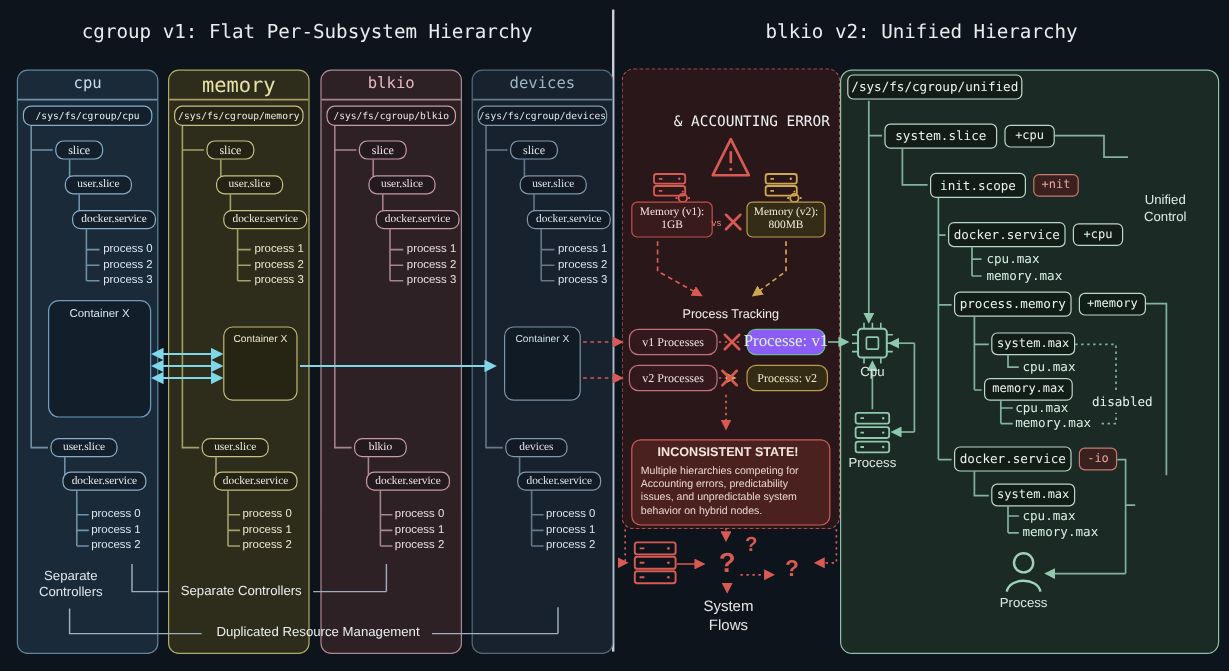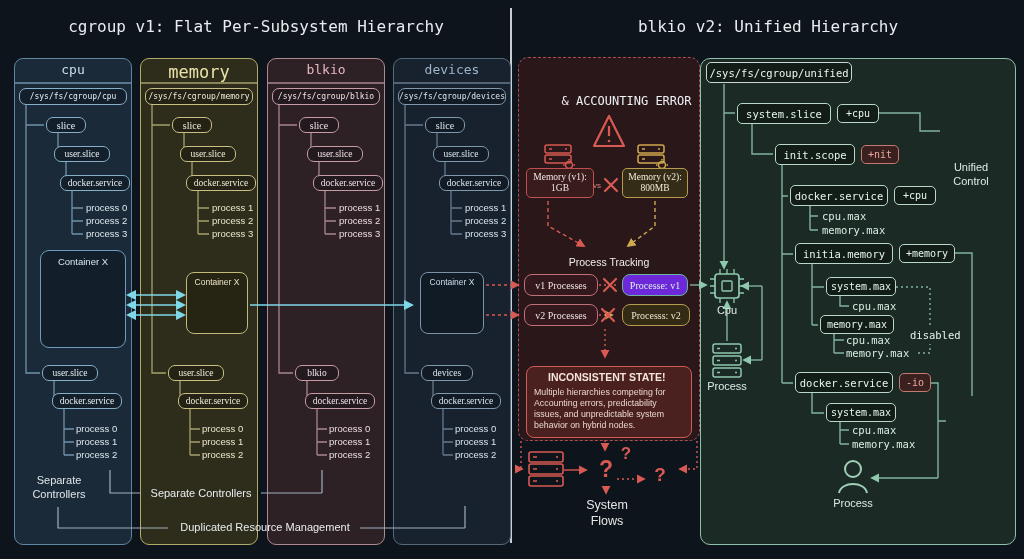--- a/index.html
+++ b/index.html
@@ -282,21 +282,21 @@
   </div>
   <div class="a" style="left:593px;top:181px;font-size:8px;color:#e08078;">vs</div>
   <div class="bx" style="left:622px;top:168px;width:66px;height:30px;flex-direction:column;font-size:9.5px;line-height:1.2;color:#f2ecd8;border-color:#b89b4e;background:#342c16;border-radius:5px;">
     <span>Memory (v2):</span>
     <span>800MB</span>
   </div>
 
   <div class="a ctr" style="left:518px;top:256px;width:182px;font-size:10.5px;color:#f2eeea;">Process Tracking</div>
 
   <div class="bx" style="left:524px;top:274px;width:74px;height:22px;font-size:10px;color:#f0e2e4;border-color:#c07078;background:#33191d;border-radius:8px;">v1 Processes</div>
-  <div class="bx" style="left:622px;top:274px;width:66px;height:22px;font-size:10px;color:#def0e8;border-color:#6fb39c;background:#6d28d9;border-radius:8px;">Processe: v1</div>
+  <div class="bx" style="left:622px;top:274px;width:66px;height:22px;font-size:14px;color:#def0e8;border-color:#6fb39c;background:#8b5cf6;border-radius:8px;">Processe: v1</div>
   <div class="bx" style="left:524px;top:304px;width:74px;height:22px;font-size:10px;color:#f0e2e4;border-color:#c07078;background:#33191d;border-radius:8px;">v2 Processes</div>
   <div class="bx" style="left:622px;top:304px;width:68px;height:22px;font-size:10px;color:#f0e8c8;border-color:#b89b4e;background:#332b14;border-radius:8px;">Processs: v2</div>
 
   <div class="a" style="left:526px;top:366px;width:166px;height:72px;border:1.5px solid #cf5c55;border-radius:8px;background:#4a211f;"></div>
   <div class="a" style="left:548px;top:371px;width:142px;font-size:10.5px;font-weight:bold;color:#f5e4de;">INCONSISTENT STATE!</div>
   <div class="a" style="left:534px;top:387px;width:150px;font-size:8.8px;line-height:1.25;color:#ead6d0;">Multiple hierarchies competing for Accounting errors, predictability issues, and unpredictable system behavior on hybrid nodes.</div>
 
   <div class="a ctr" style="left:597px;top:456px;width:18px;font-size:23px;font-weight:bold;color:#d85a52;">?</div>
   <div class="a ctr" style="left:619px;top:444px;width:14px;font-size:17px;font-weight:bold;color:#d85a52;">?</div>
   <div class="a ctr" style="left:652px;top:464px;width:16px;font-size:19px;font-weight:bold;color:#d85a52;">?</div>
@@ -308,21 +308,21 @@
   <div class="node2" style="left:837px;top:104px;width:42px;height:19px;font-size:10px;">+cpu</div>
 
   <div class="node2" style="left:775px;top:144px;width:80px;height:21px;font-size:10.5px;">init.scope</div>
   <div class="node2 tagR" style="left:861px;top:145px;width:38px;height:19px;font-size:10px;">+nit</div>
 
   <div class="node2" style="left:790px;top:185px;width:98px;height:21px;font-size:10.5px;">docker.service</div>
   <div class="node2" style="left:894px;top:186px;width:42px;height:19px;font-size:10px;">+cpu</div>
   <div class="childT" style="left:822px;top:210px;">cpu.max</div>
   <div class="childT" style="left:822px;top:224px;">memory.max</div>
 
-  <div class="node2" style="left:795px;top:243px;width:98px;height:21px;font-size:10.5px;">initia.memory</div>
+  <div class="node2" style="left:795px;top:243px;width:98px;height:21px;font-size:10.5px;">process.memory</div>
   <div class="node2" style="left:899px;top:244px;width:56px;height:19px;font-size:10px;">+memory</div>
 
   <div class="node2" style="left:826px;top:277px;width:70px;height:19px;font-size:10px;">system.max</div>
   <div class="childT" style="left:852px;top:300px;">cpu.max</div>
 
   <div class="node2" style="left:820px;top:315px;width:74px;height:19px;font-size:10px;">memory.max</div>
   <div class="childT" style="left:846px;top:334px;">cpu.max</div>
   <div class="childT" style="left:846px;top:347px;">memory.max</div>
   <div class="childT" style="left:910px;top:329px;color:#e8f2ec;">disabled</div>
 

